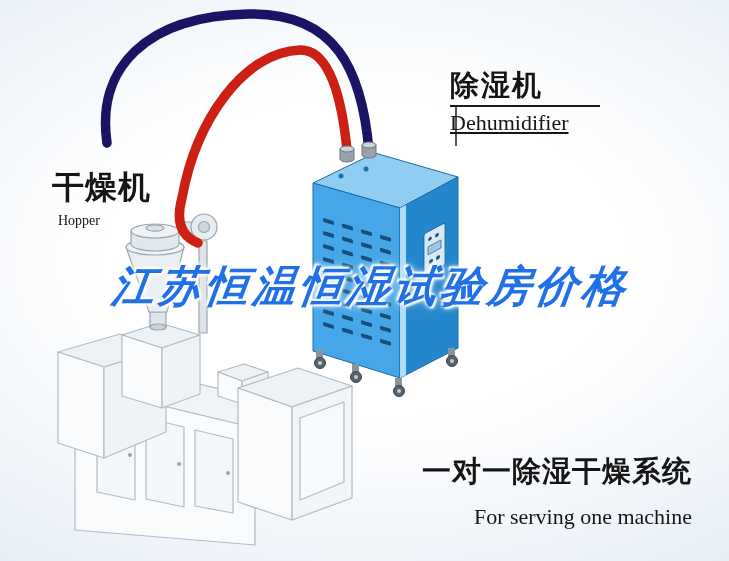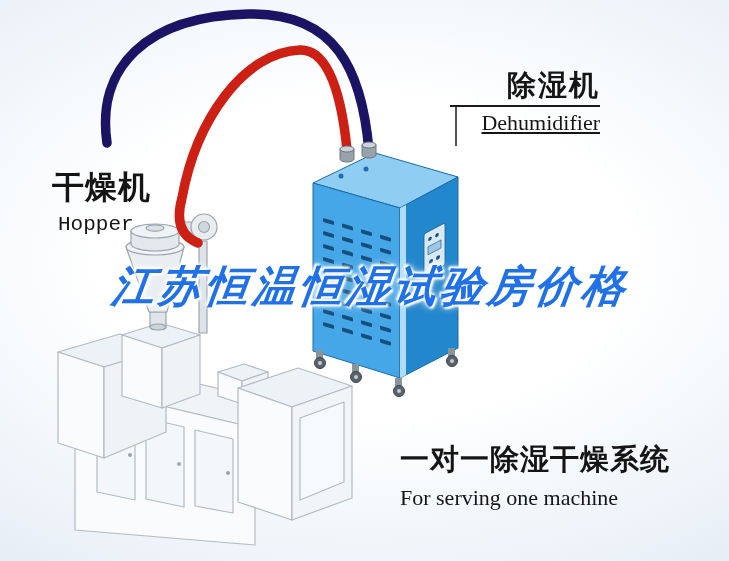--- a/index.html
+++ b/index.html
@@ -5,32 +5,32 @@
   html,body { margin:0; padding:0; }
   .stage {
     position:relative; width:729px; height:561px; overflow:hidden;
     background: radial-gradient(120% 95% at 50% 46%, #ffffff 30%, #f0f5fa 55%, #d2dfee 100%);
     font-family:"DejaVu Sans", sans-serif;
   }
   .scene { position:absolute; left:0; top:0; }
 
   .label { position:absolute; color:#151515; }
 
-  .lbl-dehu { left:450px; top:70px; width:150px; text-align:right; }
+  .lbl-dehu { left:450px; top:70px; width:150px; text-align:left; }
   .lbl-dehu .zh { display:block; font-size:29px; font-weight:bold; letter-spacing:2px; line-height:1.1; }
   .lbl-dehu .rule { height:0; border-top:2px solid #1a1a1a; margin:3px 0 3px; }
   .lbl-dehu .en { display:block; font-family:"Liberation Serif", serif; font-size:22px;text-decoration:underline; }
 
   .lbl-dryer { left:52px; top:166px; }
   .lbl-dryer .zh { display:block; font-size:32px; font-weight:bold; letter-spacing:1px; }
-  .lbl-dryer .en { display:block; font-family:Liberation Mono, monospace; font-size:21px; margin:3px 0 0 6px; }
+  .lbl-dryer .en { display:block; font-family:Liberation Serif, serif; font-size:14px; margin:3px 0 0 6px; }
 
-  .lbl-system { left:400px; top:440px; width:292px; text-align:left; }
+  .lbl-system { left:400px; top:452px; width:292px; text-align:right; }
   .lbl-system .zh { display:block; font-size:29px; font-weight:bold; letter-spacing:1px; }
-  .lbl-system .en { display:block; font-family:"Liberation Serif", serif; font-size:22px; margin-top:5px; }
+  .lbl-system .en { display:block; font-family:"Liberation Serif", serif; font-size:22px; margin-top:12px; }
 
   .watermark {
     position:absolute; left:112px; top:258px; white-space:nowrap;
     font-size:43px; font-weight:bold; font-style:italic; letter-spacing:4px;
     color:#2070e8; transform:skewX(-7deg);
     text-shadow: 0 0 4px #ffffff, 0 0 8px #ffffff, 2px 2px 2px #ffffff, -2px -2px 2px #ffffff;
   }
 </style>
 </head>
 <body>

